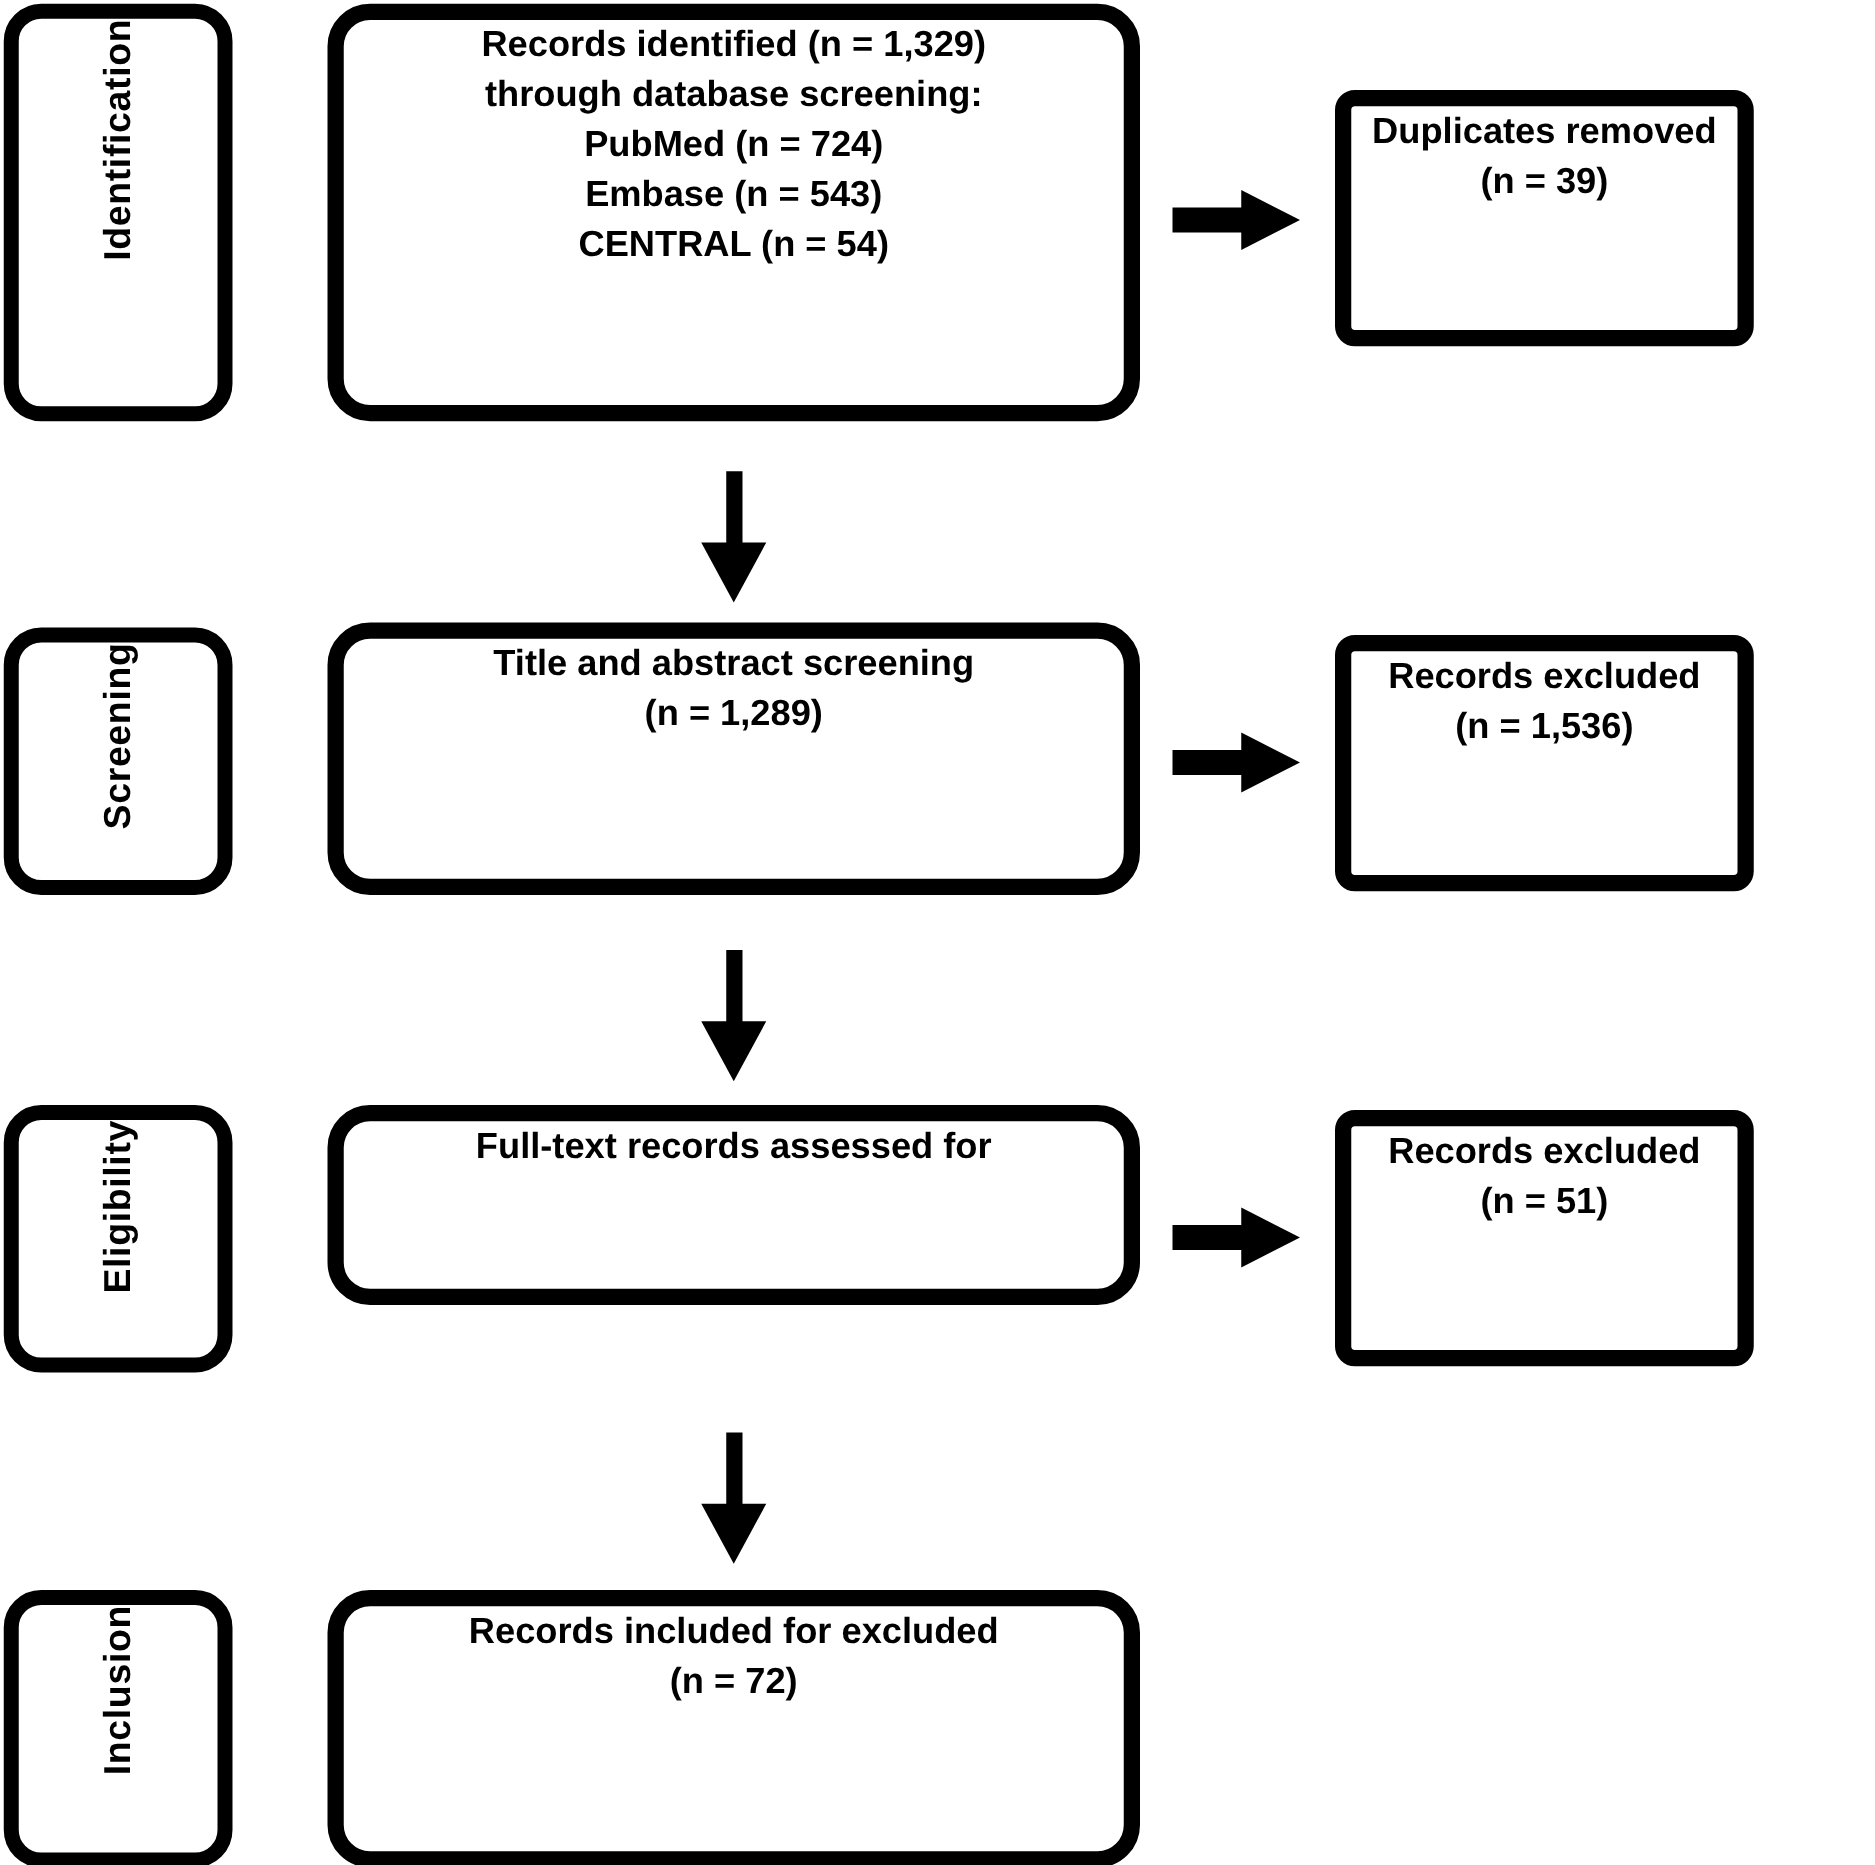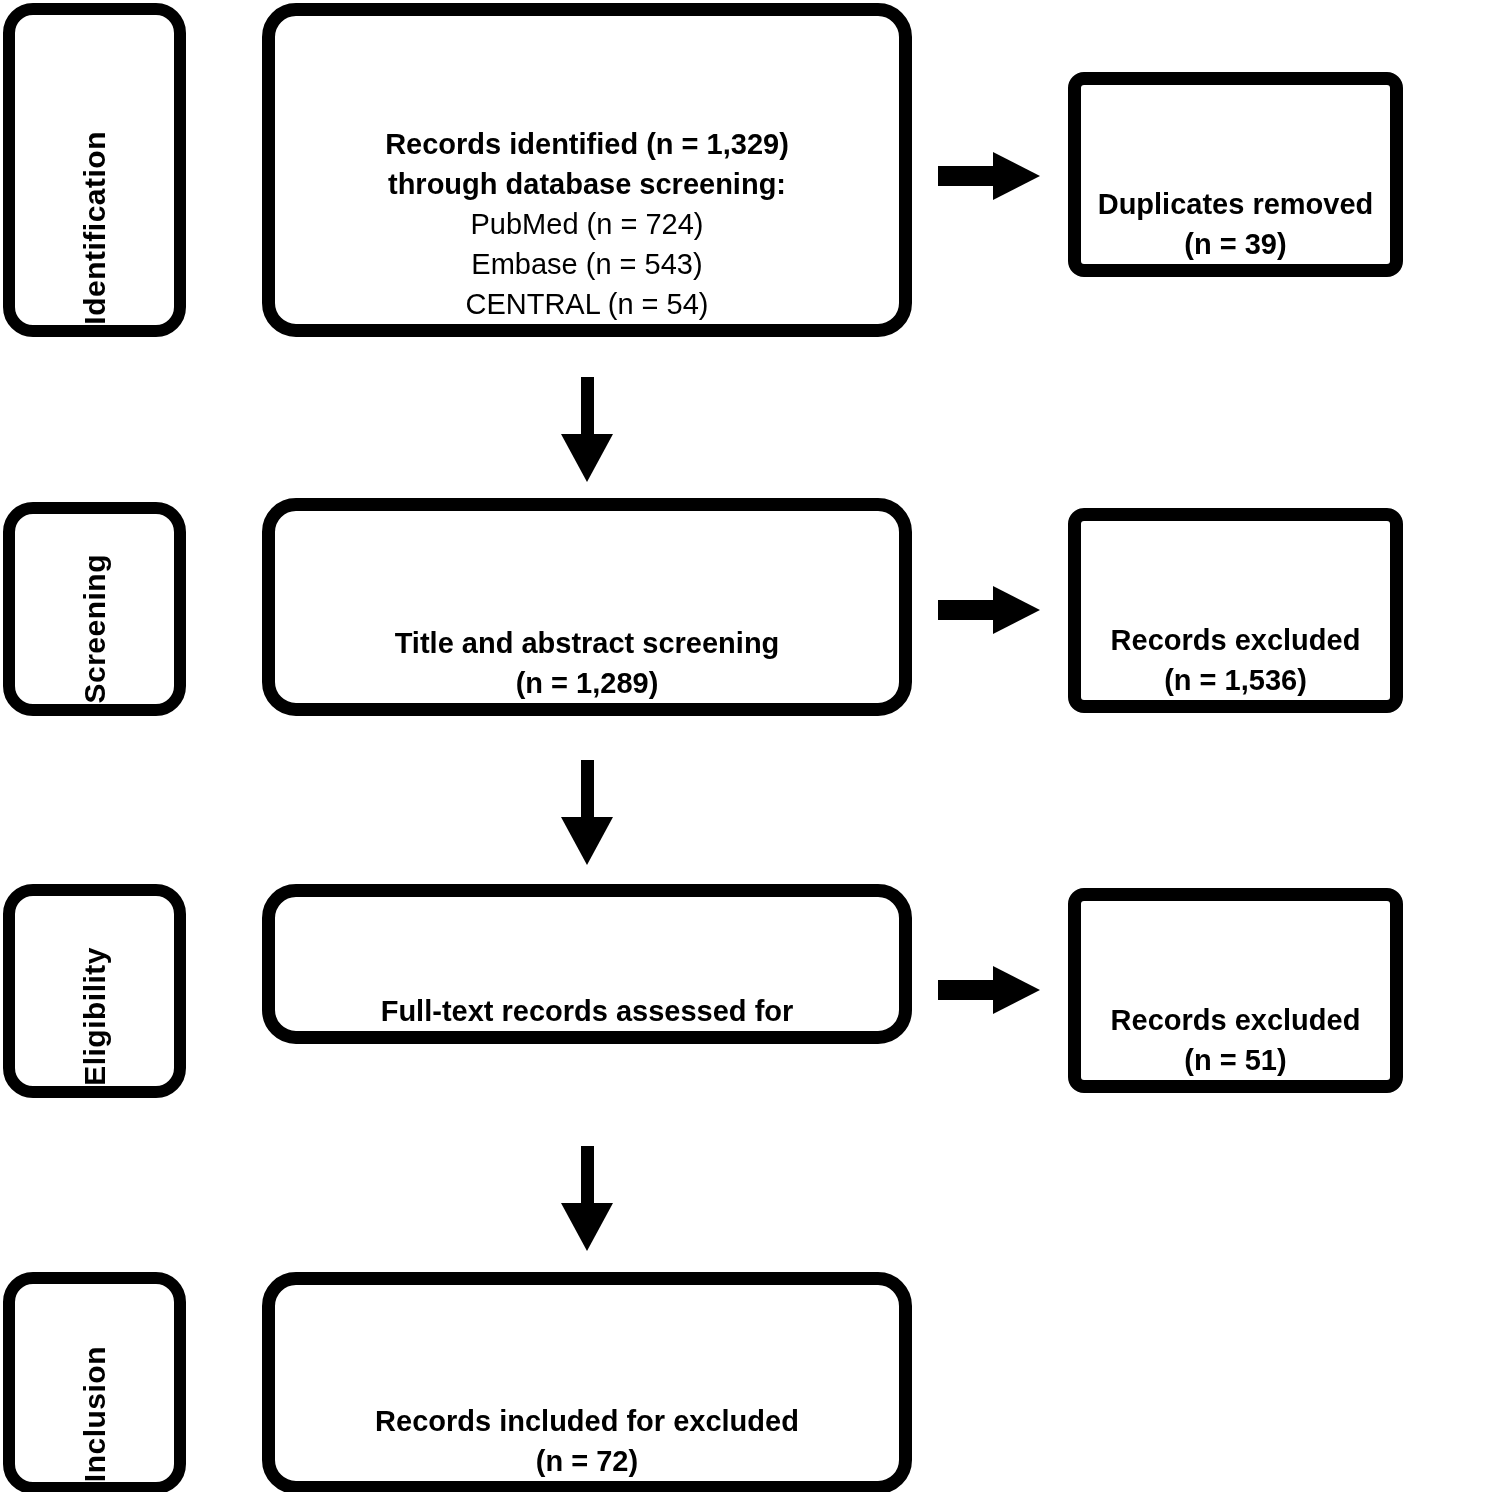--- a/index.html
+++ b/index.html
@@ -18,21 +18,21 @@
   }
 
   
   .box {
     position: absolute;
     box-sizing: border-box;
     background: #ffffff;
     border: 13px solid #000000;
     border-radius: 34px;
     display: flex;
-    align-items: flex-end;
+    align-items: flex-start;
     justify-content: center;
     text-align: center;
   }
 
   
   .stage-box {
     border-width: 12px;
     border-radius: 30px;
     left: 3px;
     width: 183px;
@@ -58,21 +58,21 @@
     width: 335px;
     border-radius: 16px;
   }
 
   .box-text {
     font-size: 29px;
     line-height: 40px;
     padding: 0 14px;
   }
   .ln-bold   { font-weight: bold; white-space: nowrap; }
-  .ln-normal { font-weight: normal; white-space: nowrap; }
+  .ln-normal { font-weight: bold; white-space: nowrap; }
 
   
   .arrow-down {
     position: absolute;
     width: 52px;
   }
   .arrow-down .shaft {
     position: absolute;
     left: 20px;
     top: 0;

